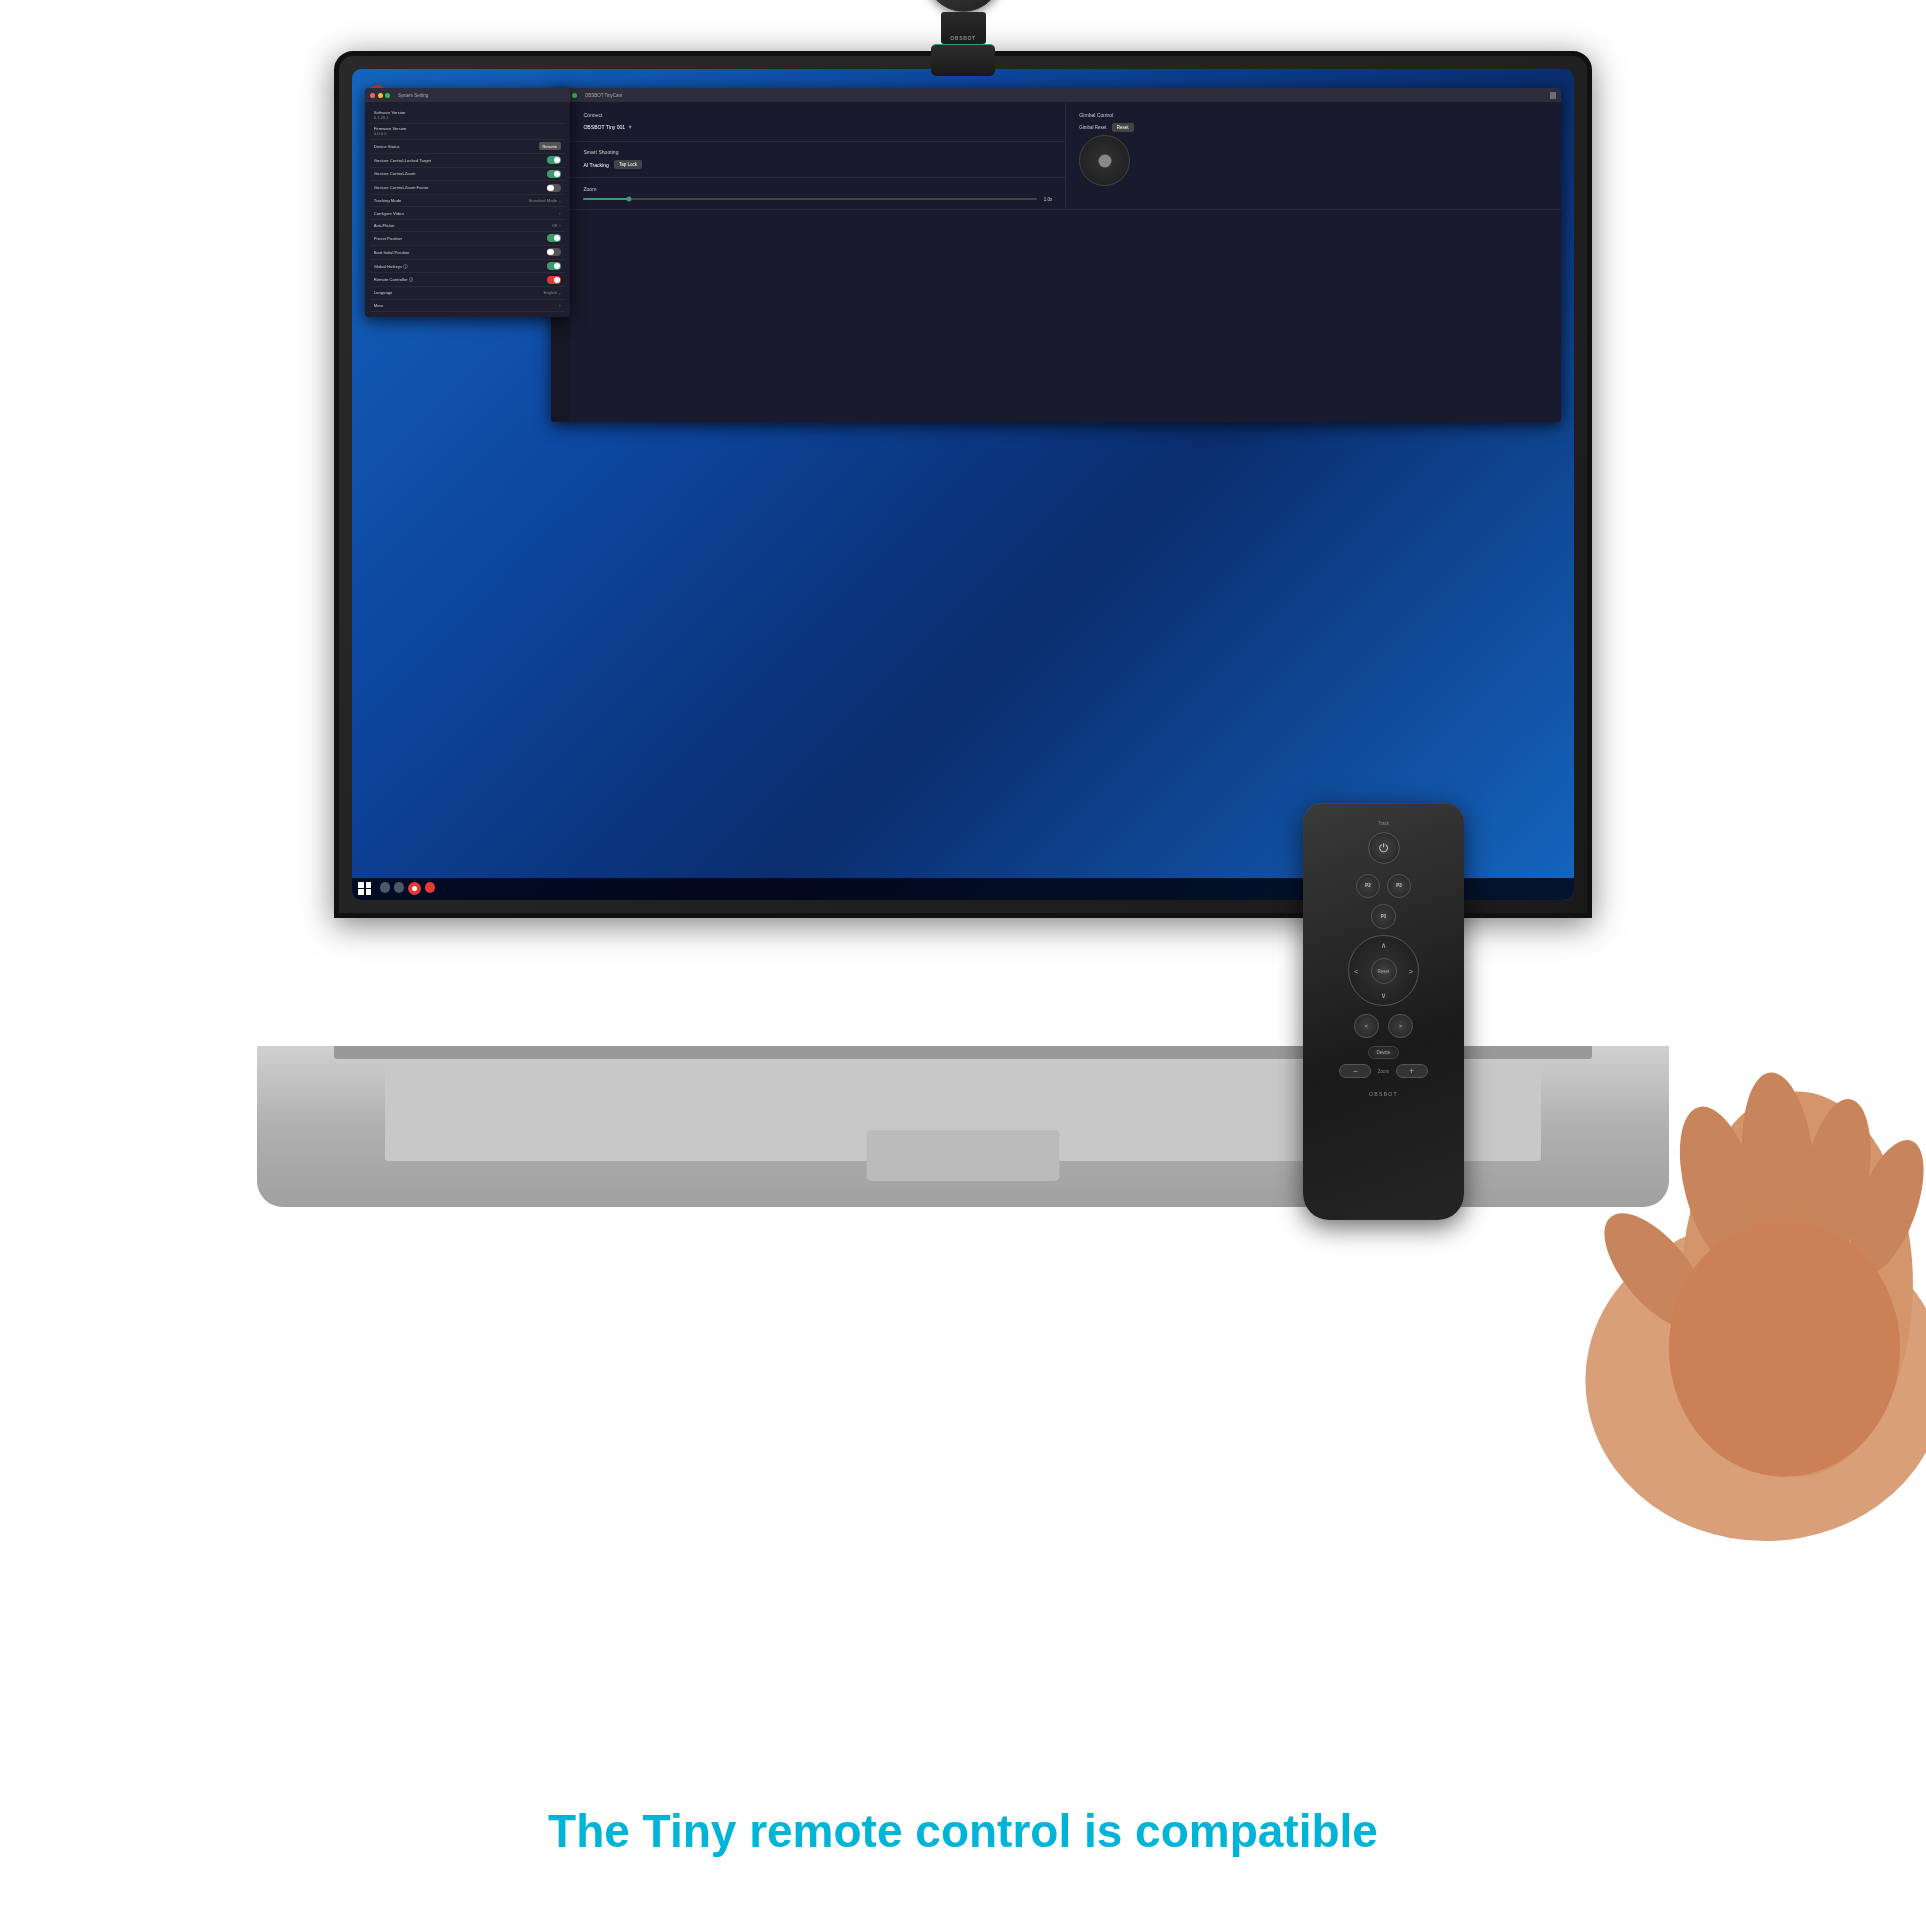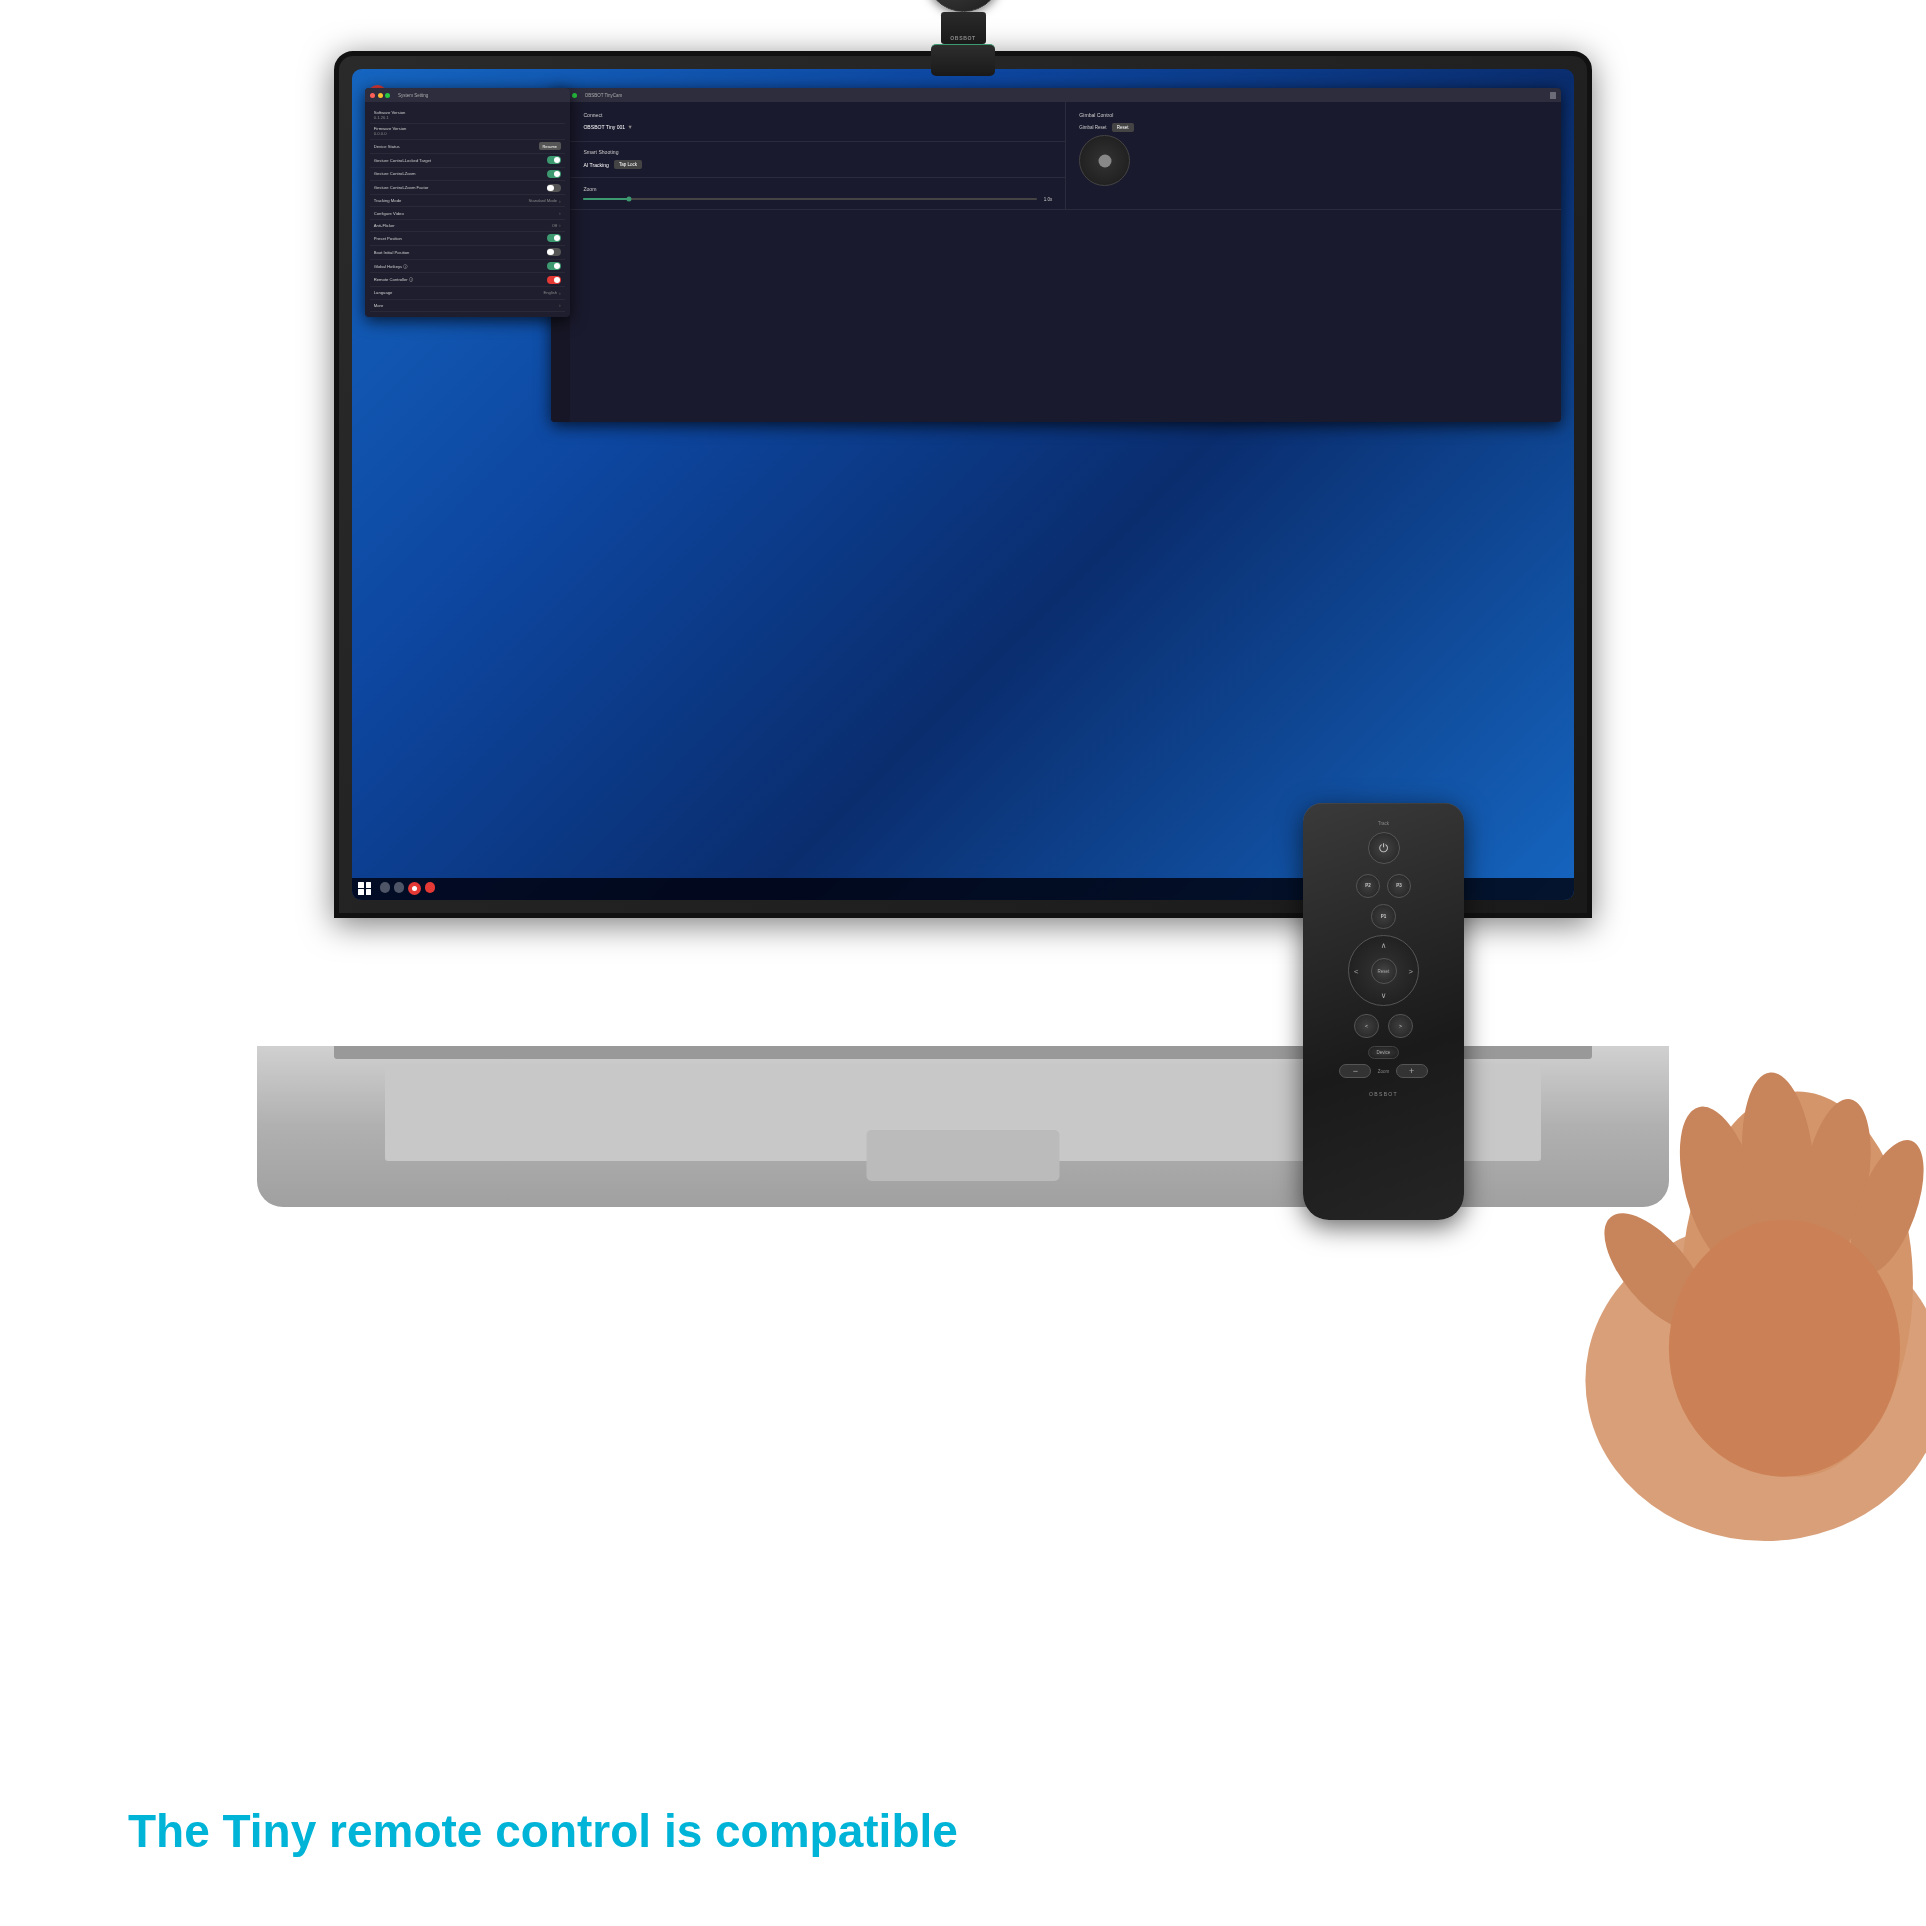--- a/index.html
+++ b/index.html
@@ -762,21 +762,21 @@
       color: #aaa;
       border: 0.6px solid #555;
     }
 
     
     .caption-area {
       position: absolute;
       bottom: 64px;
       left: 0;
       right: 0;
-      text-align: left;
+      text-align: center;
       padding: 0 128px;
     }
 
     .caption-text {
       font-size: 46px;
       font-weight: bold;
       color: #00b4d8;
       line-height: 1.3;
       font-family: 'Arial', sans-serif;
     }

